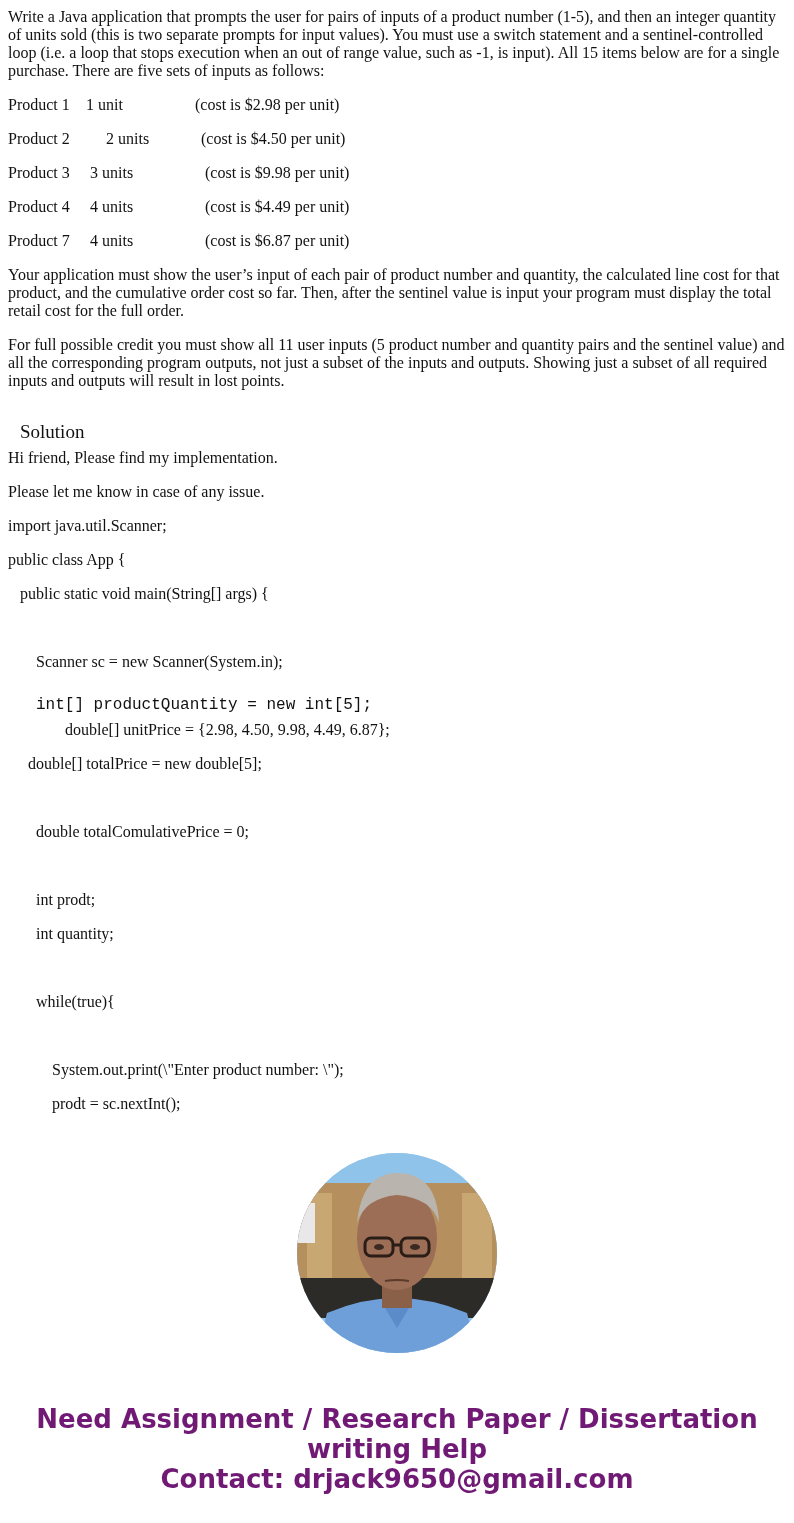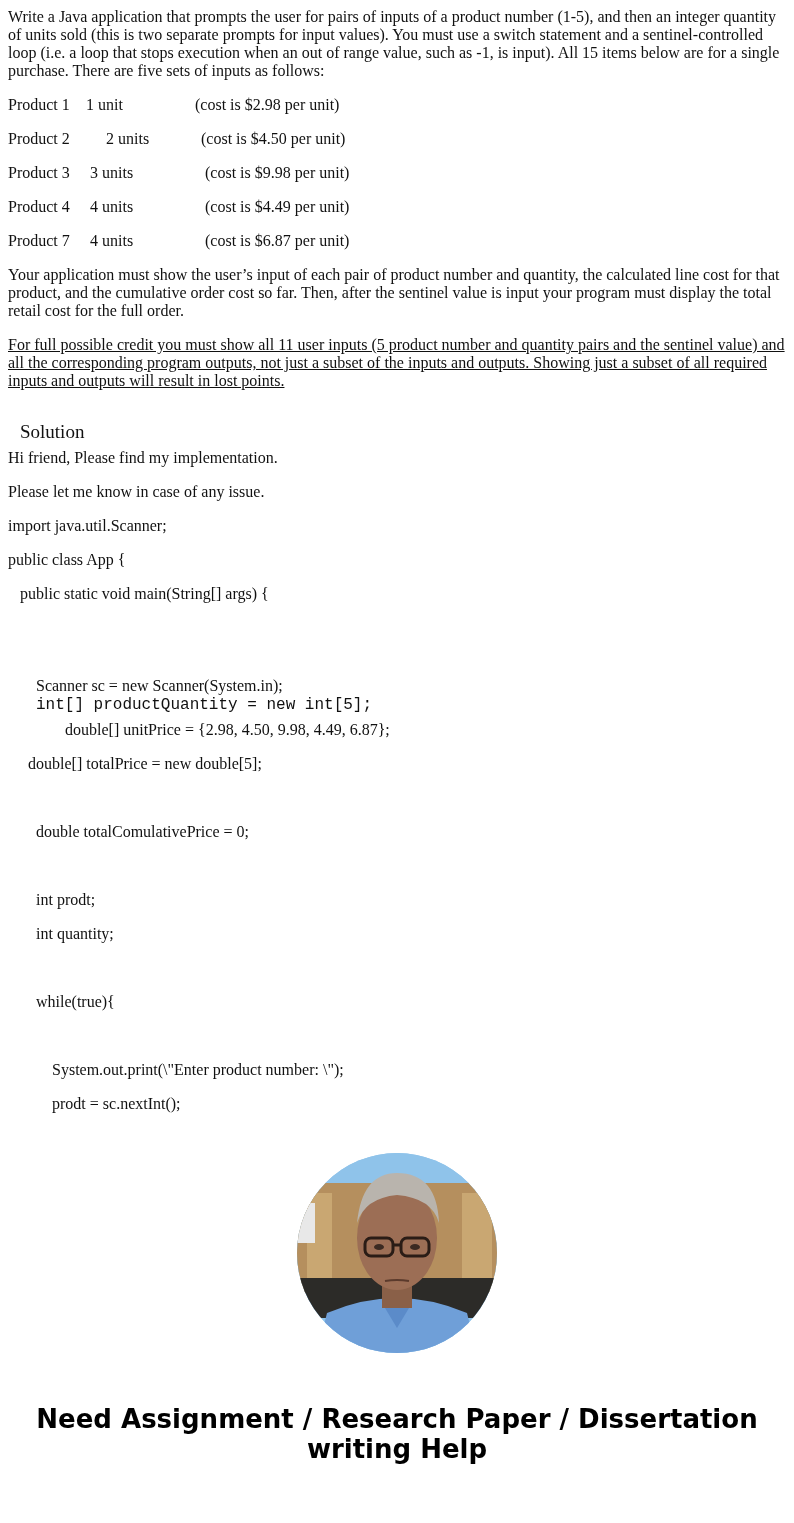--- a/index.html
+++ b/index.html
@@ -11,36 +11,36 @@
     font-family: "Liberation Serif", serif;
     font-size: 16px;
     color: #111111;
   }
   .content { position: absolute; left: 8px; top: 0; width: 778px; }
   p { margin: 0; line-height: 18px; }
   .intro { position: absolute; top: 8px; left: 0; width: 778px; }
   .prod { position: absolute; left: 0; height: 18px; white-space: pre; }
   .prod span { position: absolute; top: 0; white-space: pre; }
   .para2 { position: absolute; top: 266px; left: 0; width: 778px; }
-  .para3 { position: absolute; top: 336px; left: 0; width: 778px; text-decoration: underline; }
+  .para3 { position: absolute; top: 336px; left: 0; width: 778px; }
   .sol-heading {
     position: absolute; top: 409px; left: 0;
     font-size: 19px; font-weight: normal; margin: 12px; line-height: 22px;
   }
   .line { position: absolute; white-space: pre; line-height: 18px; }
   .avatar {
     position: absolute; left: 297px; top: 1153px;
     width: 200px; height: 200px; border-radius: 50%; overflow: hidden;
     background: #8fc3ea;
   }
   .banner {
     position: absolute; left: 0; top: 1404px; width: 794px;
     text-align: center;
     font-family: "DejaVu Sans", sans-serif;
-    font-weight: bold; font-size: 26px; line-height: 30px; color: #000000;
+    font-weight: bold; font-size: 26px; line-height: 30px; color: #701a75;
   }
 </style>
 </head>
 <body>
 
 <div class="content">
 
   <p class="intro">Write a Java application that prompts the user for pairs of inputs of a product number (1-5), and then an integer quantity of units sold (this is two separate prompts for input values). You must use a switch statement and a sentinel-controlled loop (i.e. a loop that stops execution when an out of range value, such as -1, is input). All 15 items below are for a single purchase. There are five sets of inputs as follows:</p>
 
   <div class="prod" style="top:96px;">
@@ -73,21 +73,21 @@
   <p class="para3">For full possible credit you must show all 11 user inputs (5 product number and quantity pairs and the sentinel value) and all the corresponding program outputs, not just a subset of the inputs and outputs. Showing just a subset of all required inputs and outputs will result in lost points.</p>
 
   <h3 class="sol-heading">Solution</h3>
 
   <div class="line" style="top:449px; left:0;">Hi friend, Please find my implementation.</div>
   <div class="line" style="top:483px; left:0;">Please let me know in case of any issue.</div>
 
   <div class="line" style="top:517px; left:0;">import java.util.Scanner;</div>
   <div class="line" style="top:551px; left:0;">public class App {</div>
   <div class="line" style="top:585px; left:12px;">public static void main(String[] args) {</div>
-  <div class="line" style="top:653px; left:28px;margin-top:24px;">Scanner sc = new Scanner(System.in);</div>
+  <div class="line" style="top:653px; left:28px;">Scanner sc = new Scanner(System.in);</div>
   <div class="line" style="top:696px; left:28px;font-family:Liberation Mono, monospace;">int[] productQuantity = new int[5];</div>
   <div class="line" style="top:721px; left:28px;margin-left:29px;">double[] unitPrice = {2.98, 4.50, 9.98, 4.49, 6.87};</div>
   <div class="line" style="top:755px; left:20px;">double[] totalPrice = new double[5];</div>
   <div class="line" style="top:823px; left:28px;">double totalComulativePrice = 0;</div>
   <div class="line" style="top:891px; left:28px;">int prodt;</div>
   <div class="line" style="top:925px; left:28px;">int quantity;</div>
   <div class="line" style="top:993px; left:28px;">while(true){</div>
   <div class="line" style="top:1061px; left:44px;">System.out.print(\"Enter product number: \");</div>
   <div class="line" style="top:1095px; left:44px;">prodt = sc.nextInt();</div>
 </div>
@@ -110,13 +110,14 @@
     <line x1="96" y1="92" x2="104" y2="92" stroke="#2a1c16" stroke-width="3"></line>
     <ellipse cx="82" cy="94" rx="5" ry="3" fill="#3b2a22"></ellipse>
     <ellipse cx="118" cy="94" rx="5" ry="3" fill="#3b2a22"></ellipse>
     <path d="M88 128 Q100 126 112 128" stroke="#5b3a2c" stroke-width="2" fill="none"></path>
   </svg>
 </div>
 
 <div class="banner">
   <div>Need Assignment / Research Paper / Dissertation</div>
   <div>writing Help</div>
+  <div>Contact: drjack9650@gmail.com</div>
 </div>
 
 </body></html>

